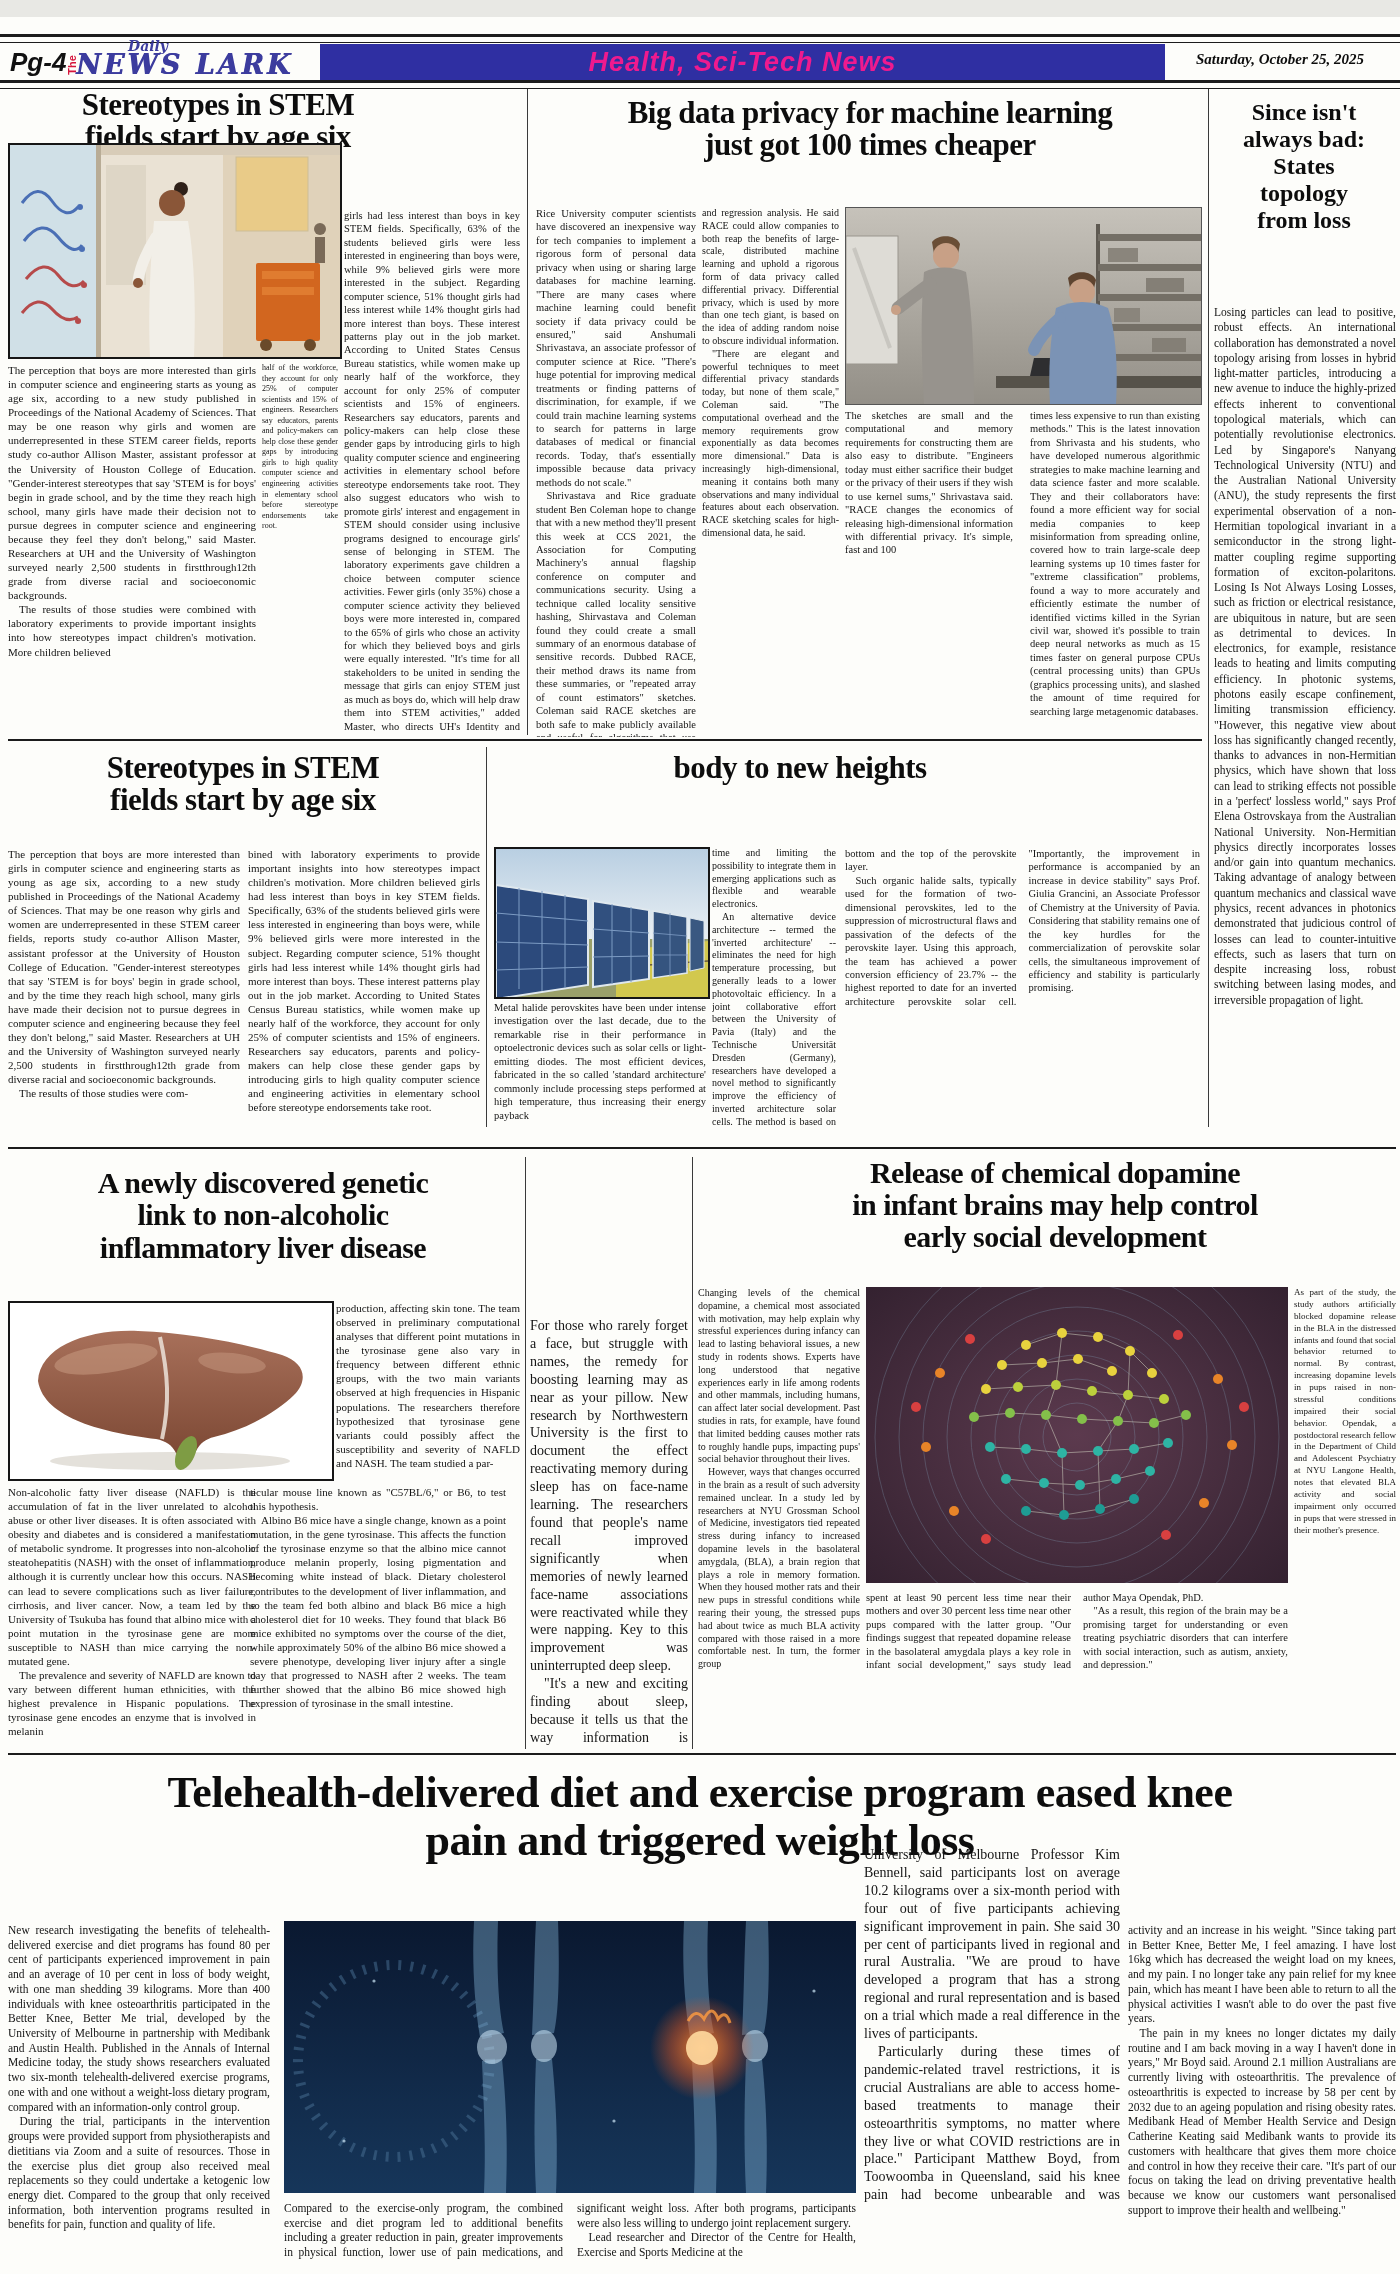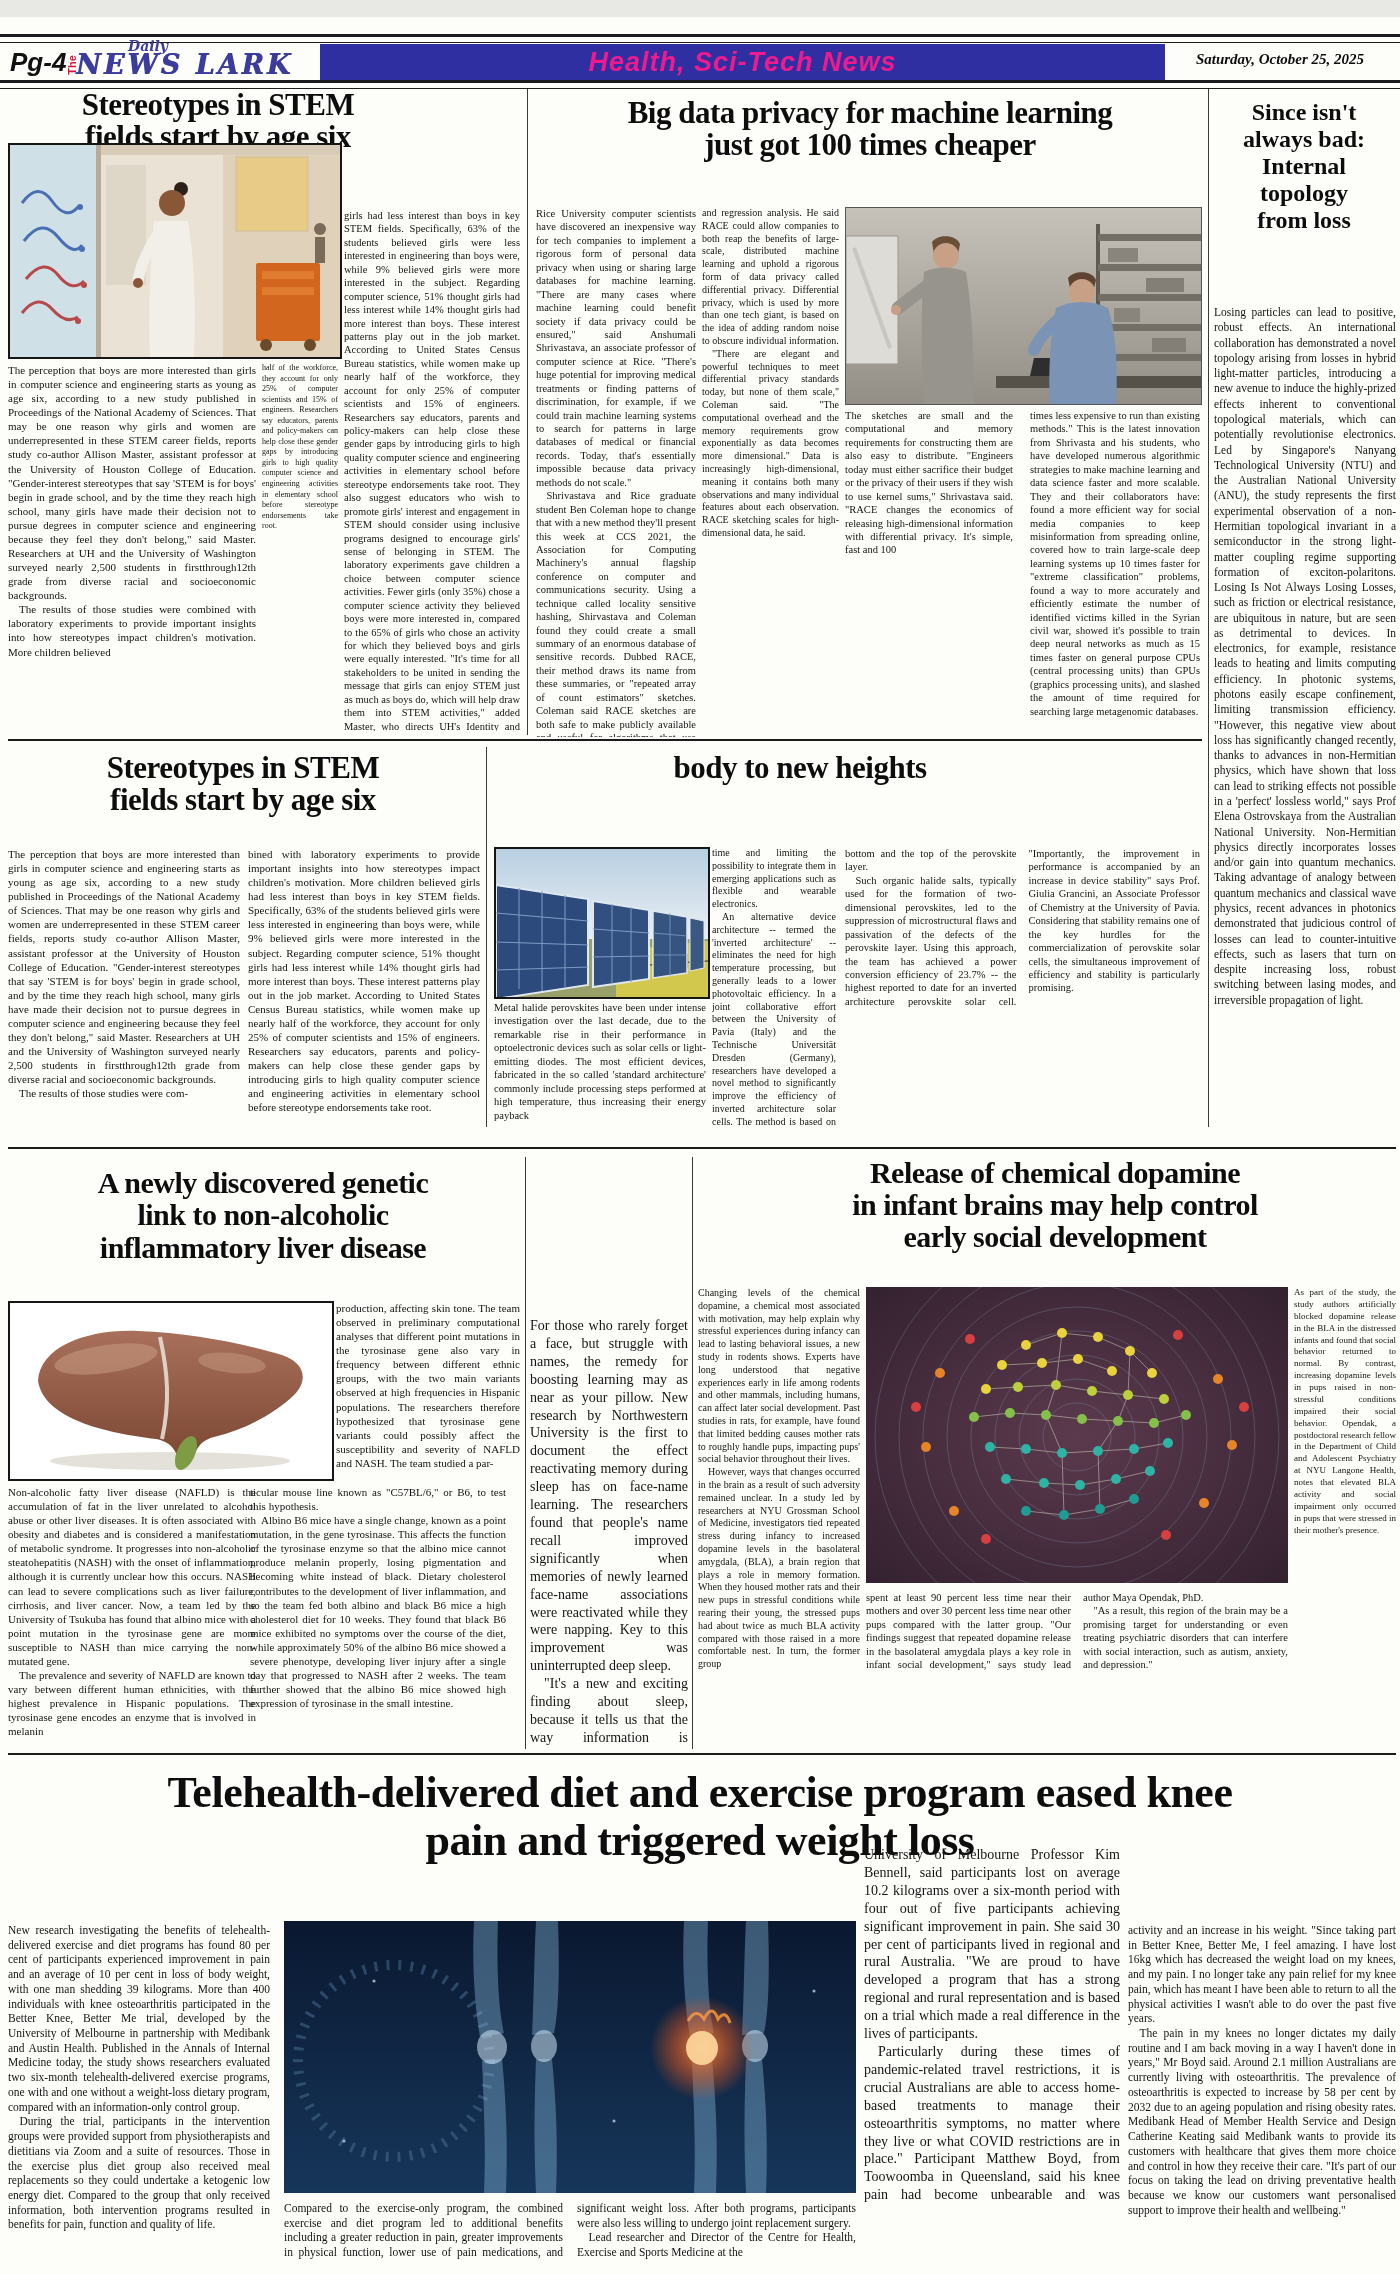--- a/index.html
+++ b/index.html
@@ -202,21 +202,21 @@
       <path d="M210,100 C204,130 202,165 204,196 L270,196 C272,160 270,124 262,100 C246,92 226,92 210,100 Z" fill="#7b93b5"></path>
       <path d="M214,110 C200,122 192,132 188,142" stroke="#7b93b5" stroke-width="12" fill="none" stroke-linecap="round"></path>
     </svg>
   </div>
   <div class="col" id="bd-col3">The sketches are small and the computational and memory requirements for constructing them are also easy to distribute. "Engineers today must either sacrifice their budget or the privacy of their users if they wish to use kernel sums," Shrivastava said. "RACE changes the economics of releasing high-dimensional information with differential privacy. It's simple, fast and 100</div>
   <div class="col" id="bd-col4">times less expensive to run than existing methods." This is the latest innovation from Shrivasta and his students, who have developed numerous algorithmic strategies to make machine learning and data science faster and more scalable. They and their collaborators have: found a more efficient way for social media companies to keep misinformation from spreading online, covered how to train large-scale deep learning systems up 10 times faster for "extreme classification" problems, found a way to more accurately and efficiently estimate the number of identified victims killed in the Syrian civil war, showed it's possible to train deep neural networks as much as 15 times faster on general purpose CPUs (central processing units) than GPUs (graphics processing units), and slashed the amount of time required for searching large metagenomic databases.</div>
 
   <div class="hl" id="losing-hl">
     <div>Since isn't</div>
     <div>always bad:</div>
-    <div>Internal</div>
+    <div>States</div>
     <div>topology</div>
     <div>from loss</div>
   </div>
   <div class="col" id="losing-body">Losing particles can lead to positive, robust effects. An international collaboration has demonstrated a novel topology arising from losses in hybrid light-matter particles, introducing a new avenue to induce the highly-prized effects inherent to conventional topological materials, which can potentially revolutionise electronics. Led by Singapore's Nanyang Technological University (NTU) and the Australian National University (ANU), the study represents the first experimental observation of a non-Hermitian topological invariant in a semiconductor in the strong light-matter coupling regime supporting formation of exciton-polaritons. Losing Is Not Always Losing Losses, such as friction or electrical resistance, are ubiquitous in nature, but are seen as detrimental to devices. In electronics, for example, resistance leads to heating and limits computing efficiency. In photonic systems, photons easily escape confinement, limiting transmission efficiency. "However, this negative view about loss has significantly changed recently, thanks to advances in non-Hermitian physics, which have shown that loss can lead to striking effects not possible in a 'perfect' lossless world," says Prof Elena Ostrovskaya from the Australian National University. Non-Hermitian physics directly incorporates losses and/or gain into quantum mechanics. Taking advantage of analogy between quantum mechanics and classical wave physics, recent advances in photonics demonstrated that judicious control of losses can lead to counter-intuitive effects, such as lasers that turn on despite increasing loss, robust switching between lasing modes, and irreversible propagation of light.</div>
 
   <div class="hl" id="stem2-hl">
     <div>Stereotypes in STEM</div>
     <div>fields start by age six</div>
   </div>
   <div class="col" id="stem2-col1">The perception that boys are more interested than girls in computer science and engineering starts as young as age six, according to a new study published in Proceedings of the National Academy of Sciences. That may be one reason why girls and women are underrepresented in these STEM career fields, reports study co-author Allison Master, assistant professor at the University of Houston College of Education. "Gender-interest stereotypes that say 'STEM is for boys' begin in grade school, and by the time they reach high school, many girls have made their decision not to pursue degrees in computer science and engineering because they feel they don't belong," said Master. Researchers at UH and the University of Washington surveyed nearly 2,500 students in firstthrough12th grade from diverse racial and socioeconomic backgrounds.

